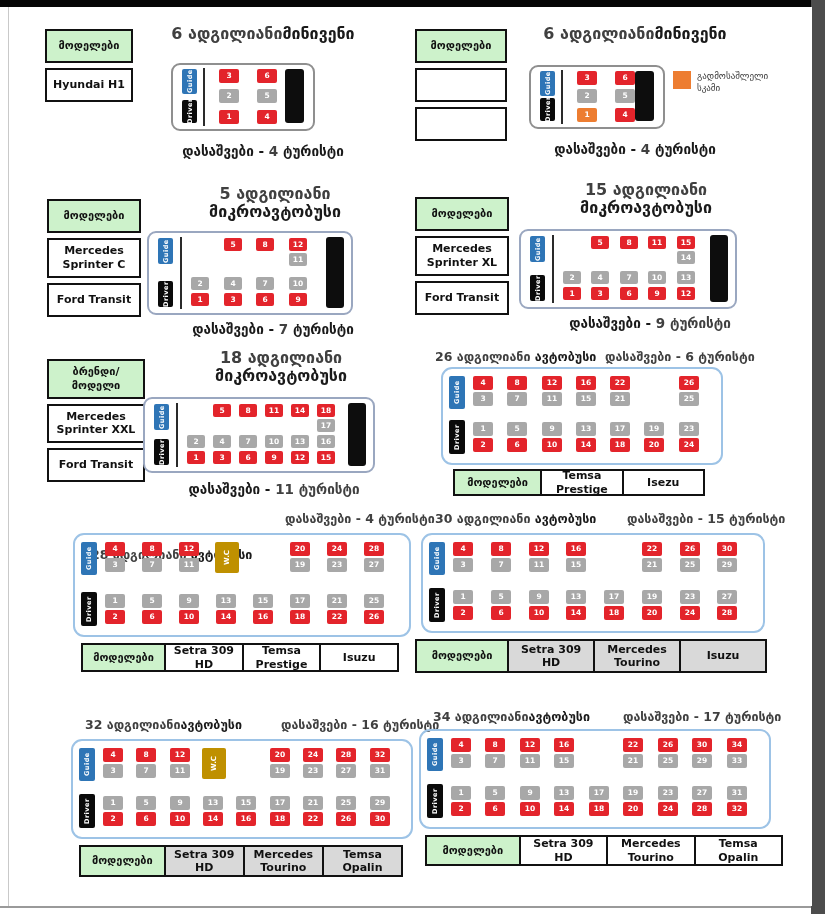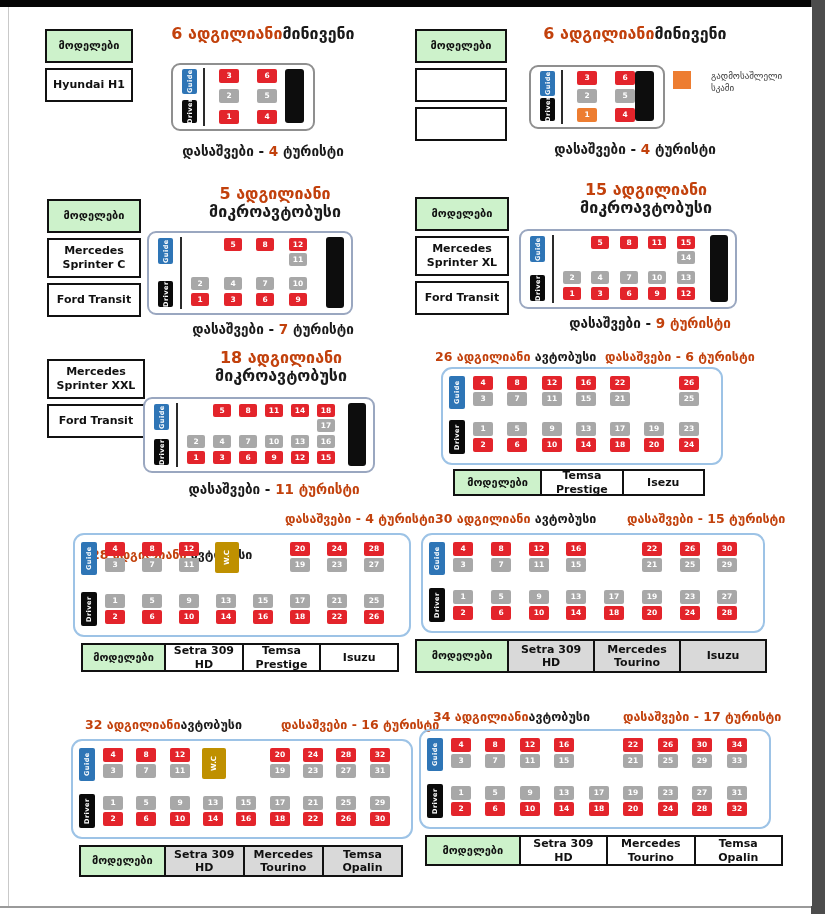--- a/index.html
+++ b/index.html
@@ -5,21 +5,21 @@
   html,body{margin:0;padding:0;}
   body{width:825px;height:914px;position:relative;background:#ffffff;font-family:"DejaVu Sans",sans-serif;overflow:hidden;}
   .topbar{position:absolute;left:0;top:0;width:825px;height:7px;background:#060606;}
   .rightbar{position:absolute;right:0;top:0;width:14px;height:914px;background:#4c4c4c;}
   .botline{position:absolute;left:0;top:906px;width:811px;height:2px;background:#9a9a9a;}
   .page{position:absolute;left:8px;top:7px;width:803px;height:899px;background:#fff;border-left:1px solid #c9c9c9;}
   .vblock{position:absolute;}
   .slot{position:absolute;}
   
   .vtitle{text-align:center;font-size:16px;font-weight:bold;line-height:1.15;}
-  .t-red{color:#c2410c;font-weight:bold;}
+  .t-red{color:#404040;font-weight:bold;}
   .t-black{color:#1a1a1a;}
   .vcap{text-align:center;font-size:13.5px;font-weight:bold;color:#1a1a1a;}
   .bus-head-left,.bus-head-right{position:absolute;font-size:12.5px;font-weight:bold;white-space:nowrap;}
   
   .stack{display:flex;flex-direction:column;gap:5px;}
   .sbox{border:2px solid #111;background:#fff;color:#111;font-size:11px;font-weight:bold;text-align:center;display:flex;align-items:center;justify-content:center;padding:4px 3px;min-height:22px;white-space:pre-line;line-height:1.25;}
   .sbox.green{background:#cdf2cb;}
   
   .vmap{position:absolute;border-radius:9px;}
   .map-van{border:2px solid #8f8f8f;}
@@ -31,21 +31,21 @@
   .guide{background:#2e75b6;} .driver{background:#0a0a0a;}
   .wc{position:absolute;background:#bf9000;border-radius:2px;color:#fff;font-size:7px;font-weight:bold;display:flex;align-items:center;justify-content:center;writing-mode:vertical-rl;transform:rotate(180deg);}
   .rear{position:absolute;background:#0d0d0d;border-radius:3px;}
   .divline{position:absolute;width:2px;background:#2a2a2a;}
   
   .modelrow{display:flex;align-items:stretch;}
   .mcell{border:2px solid #111;margin-left:-2px;flex:1;display:flex;align-items:center;justify-content:center;text-align:center;font-size:11px;font-weight:bold;color:#111;padding:2px 4px;line-height:1.2;background:#fff;}
   .mcell:first-child{margin-left:0;background:#cdf2cb;flex:1.08;}
   .rowgray .mcell:not(:first-child){background:#d9d9d9;}
   
-  .legend{position:absolute;display:flex;gap:20px;align-items:flex-start;}
+  .legend{position:absolute;display:flex;gap:6px;align-items:flex-start;}
   .legend-swatch{width:18px;height:18px;background:#ed7d31;flex:0 0 auto;}
   .legend-text{font-size:9px;color:#333;width:78px;line-height:1.3;}
 </style>
 </head>
 <body>
 
 <div class="topbar"></div>
 <div class="rightbar"></div>
 <div class="botline"></div>
 
@@ -152,20 +152,22 @@
         <div class="seat sr" style="left: 70px; top: 56px; width: 18px; height: 13px; position: absolute;">3</div>
         <div class="seat sr" style="left: 99px; top: 56px; width: 18px; height: 13px; position: absolute;">6</div>
         <div class="seat sr" style="left: 127px; top: 56px; width: 18px; height: 13px; position: absolute;">9</div>
         <div class="seat sr" style="left: 156px; top: 56px; width: 18px; height: 13px; position: absolute;">12</div>
       </div>
     <div class="slot vcap" style="left:112px;top:136px;width:262px;"><span class="t-black">დასაშვები - </span><span class="t-red">9</span><span class="t-red"> ტურისტი</span></div>
   </section>
 
   <section class="vblock" style="left:22px;top:340px;width:378px;height:158px;">
     <div class="slot stack" style="left:16px;top:12px;width:98px;">
+        <div class="sbox green">ბრენდი/
+მოდელი</div>
         <div class="sbox">Mercedes Sprinter XXL</div>
         <div class="sbox">Ford Transit</div>
       </div>
     <div class="slot vtitle" style="left:126px;top:2px;width:248px;"><span class="t-red">18 ადგილიანი</span><br><span class="t-black">მიკროავტობუსი</span></div>
     <div class="slot vmap map-mini" style="left:112px;top:50px;width:228px;height:72px;">
         <div class="crew guide" style="left: 9px; top: 5px; width: 15px; height: 26px; position: absolute;">Guide</div>
         <div class="crew driver" style="left: 9px; top: 40px; width: 15px; height: 26px; position: absolute;">Driver</div>
         <div class="divline" style="left: 31px; top: 4px; width: 2px; height: 64px; position: absolute;"></div>
         <div class="rear" style="left: 203px; top: 4px; width: 18px; height: 63px; position: absolute;"></div>
         <div class="seat sr" style="left: 68px; top: 5px; width: 18px; height: 13px; position: absolute;">5</div>

